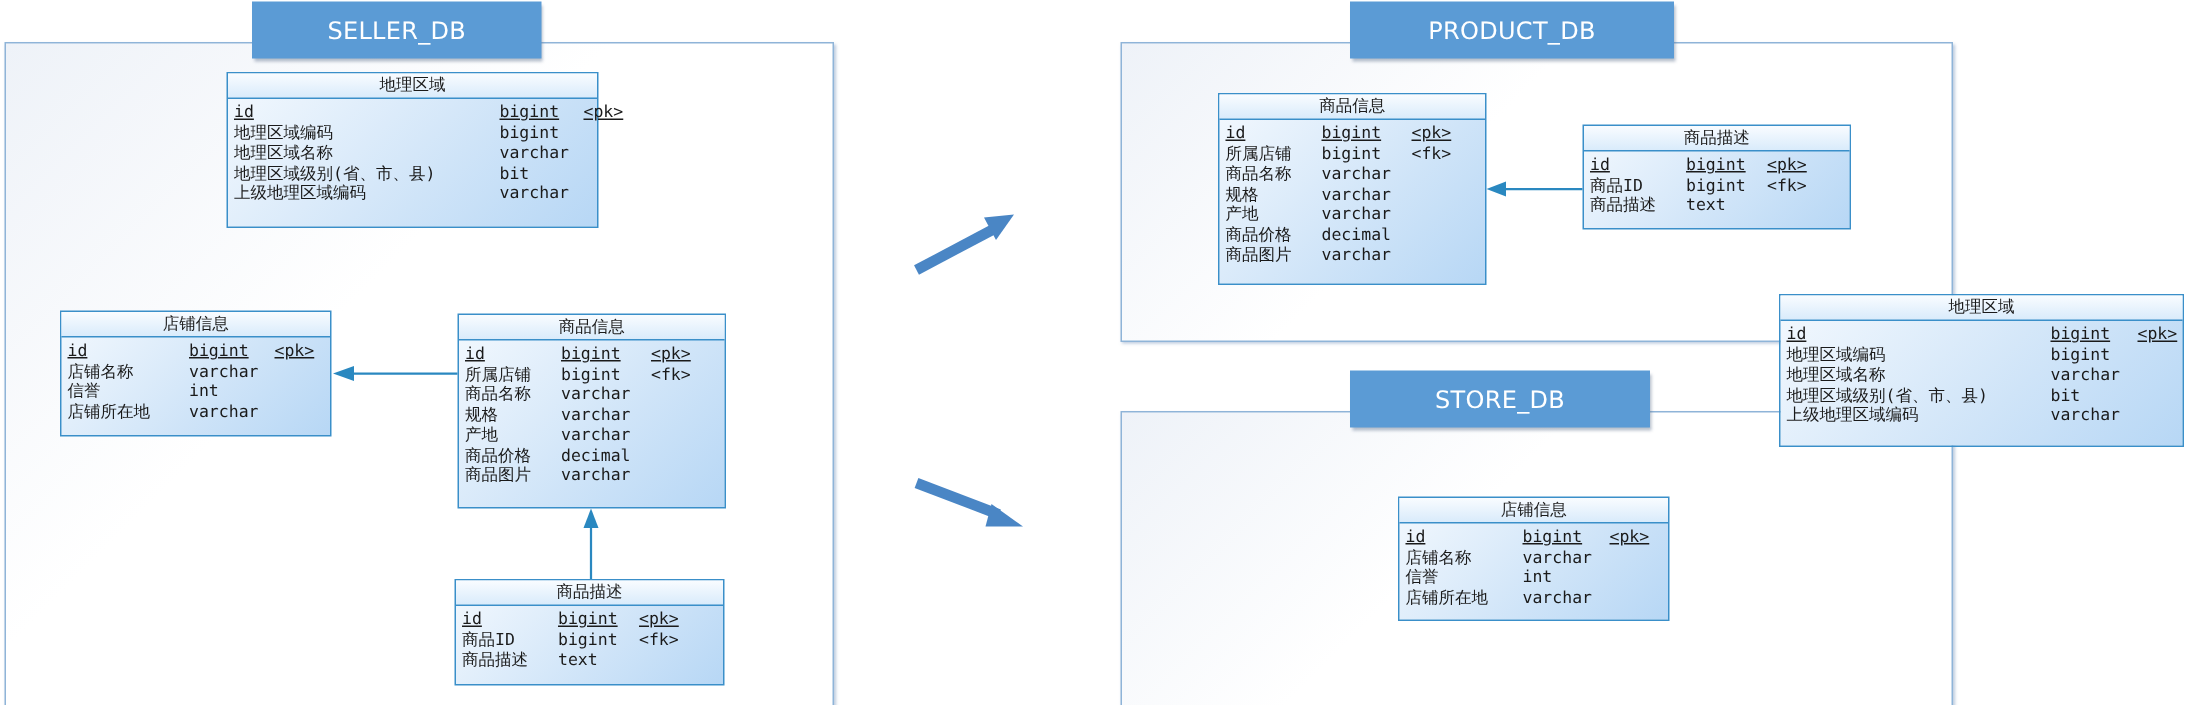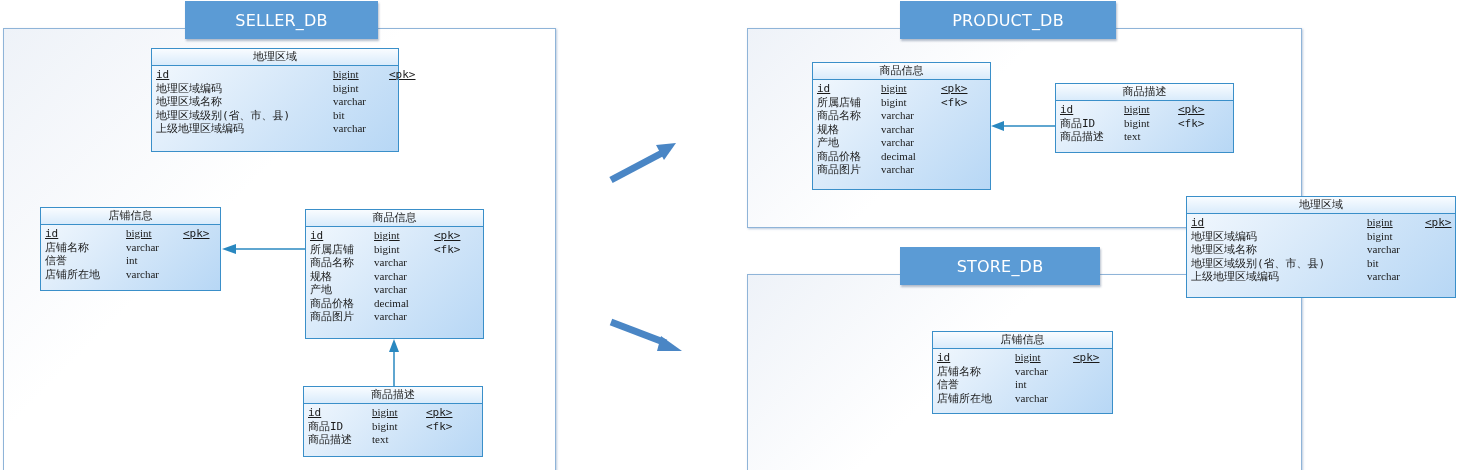--- a/index.html
+++ b/index.html
@@ -30,32 +30,32 @@
   }
   .entity .title {
     text-align: center;
     border-bottom: 1.5px solid #3a8fc9;
     height: 17px; line-height: 16px;
     font-family: "DejaVu Sans", "Liberation Sans", sans-serif;
     font-size: 11px;
     background: linear-gradient(180deg, #f9fcff 0%, #d9ebfb 100%);
   }
   .entity .rows { padding: 2px 4px 6px 4px; }
-  .entity .row { display: flex; height: 13.5px; line-height: 13.5px; white-space: nowrap; align-items: flex-end; }
+  .entity .row { display: flex; height: 13.5px; line-height: 13.5px; white-space: nowrap; }
   .entity .c-name { flex: none; }
-  .entity .c-type { flex: none; font-family: Liberation Serif, serif; }
-  .entity .c-key { flex: none; margin-top: 13px; }
+  .entity .c-type { flex: none; }
+  .entity .c-key { flex: none; }
   .u { text-decoration: underline; }
   svg.overlay { position: absolute; left: 0; top: 0; }
 </style>
 </head>
 <body>
 
 <div class="container" style="left:3px; top:28px; width:553px; height:460px;"></div>
-<div class="db-label" style="left:168px; top:1px; width:193px; height:38px;margin-left:17px;">SELLER_DB</div>
+<div class="db-label" style="left:168px; top:1px; width:193px; height:38px;">SELLER_DB</div>
 
 <div class="container" style="left:747px; top:28px; width:555px; height:200px;"></div>
 <div class="db-label" style="left:900px; top:1px; width:216px; height:38px;">PRODUCT_DB</div>
 
 <div class="container" style="left:747px; top:274px; width:555px; height:210px;"></div>
 <div class="db-label" style="left:900px; top:247px; width:200px; height:38px;">STORE_DB</div>
 
 <svg class="overlay" width="1459" height="470">
 
   <g>

